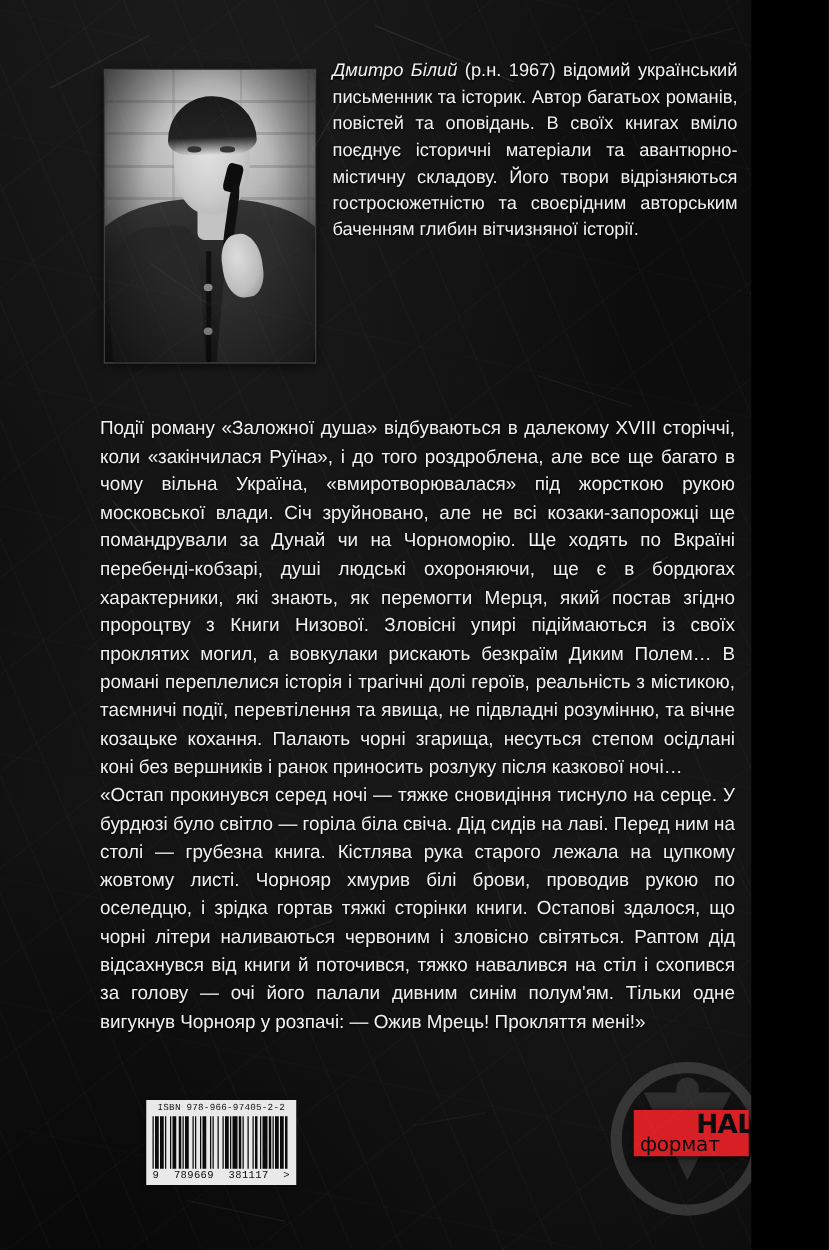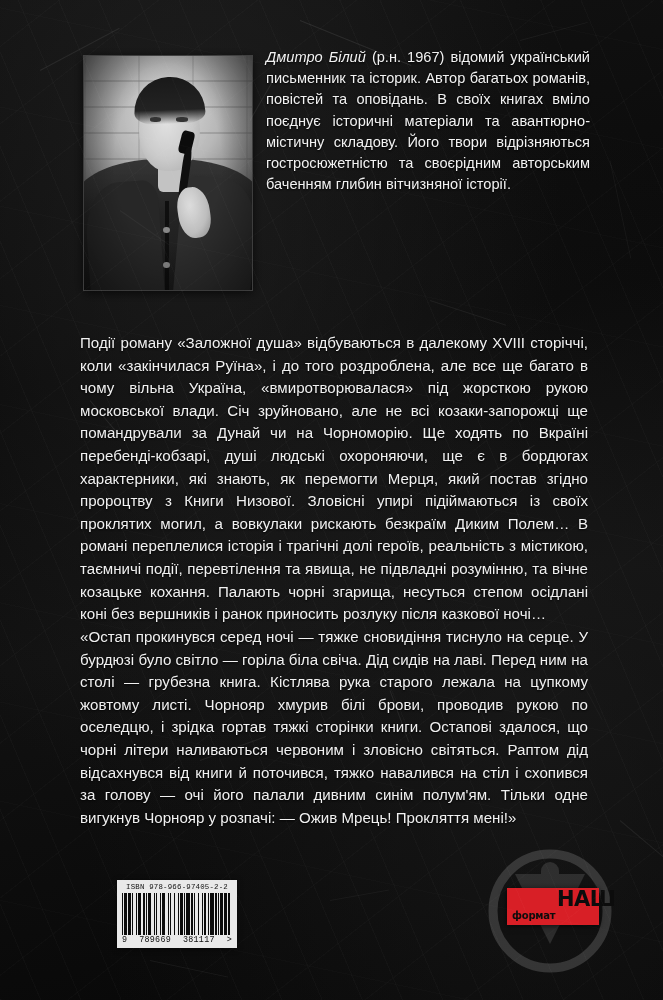--- a/index.html
+++ b/index.html
@@ -6,21 +6,21 @@
     margin: 0;
     padding: 0;
     background: #000;
   }
   body {
     font-family: "Liberation Sans", sans-serif;
   }
 
   .cover {
     position: relative;
-    width: 663px;
+    width: 601px;
     height: 1000px;
     background:
       radial-gradient(ellipse at 30% 20%, rgba(40,40,40,0.55) 0%, rgba(0,0,0,0) 55%),
       radial-gradient(ellipse at 80% 75%, rgba(34,34,34,0.45) 0%, rgba(0,0,0,0) 60%),
       linear-gradient(170deg, #121212 0%, #0a0a0a 35%, #111111 60%, #070707 100%);
     overflow: hidden;
     color: #efefef;
   }
 
   
@@ -295,26 +295,26 @@
     font-size: 21px;
     font-weight: bold;
     color: #0c0c0c;
     letter-spacing: -0.5px;
     line-height: 19px;
     font-family: "DejaVu Sans", sans-serif;
     text-transform: uppercase;
     margin-left: 45px;
   }
   .publisher .format {
-    font-size: 10px;
+    font-size: 16px;
     color: #0c0c0c;
     line-height: 13px;
     letter-spacing: -0.2px;
     font-family: "DejaVu Sans", sans-serif;
-    font-weight: bold;
+    font-weight: normal;
   }
 </style>
 </head>
 <body>
 
 <div class="cover">
 
   <div class="photo">
     <div class="bricks"></div>
     <div class="torso"></div>

